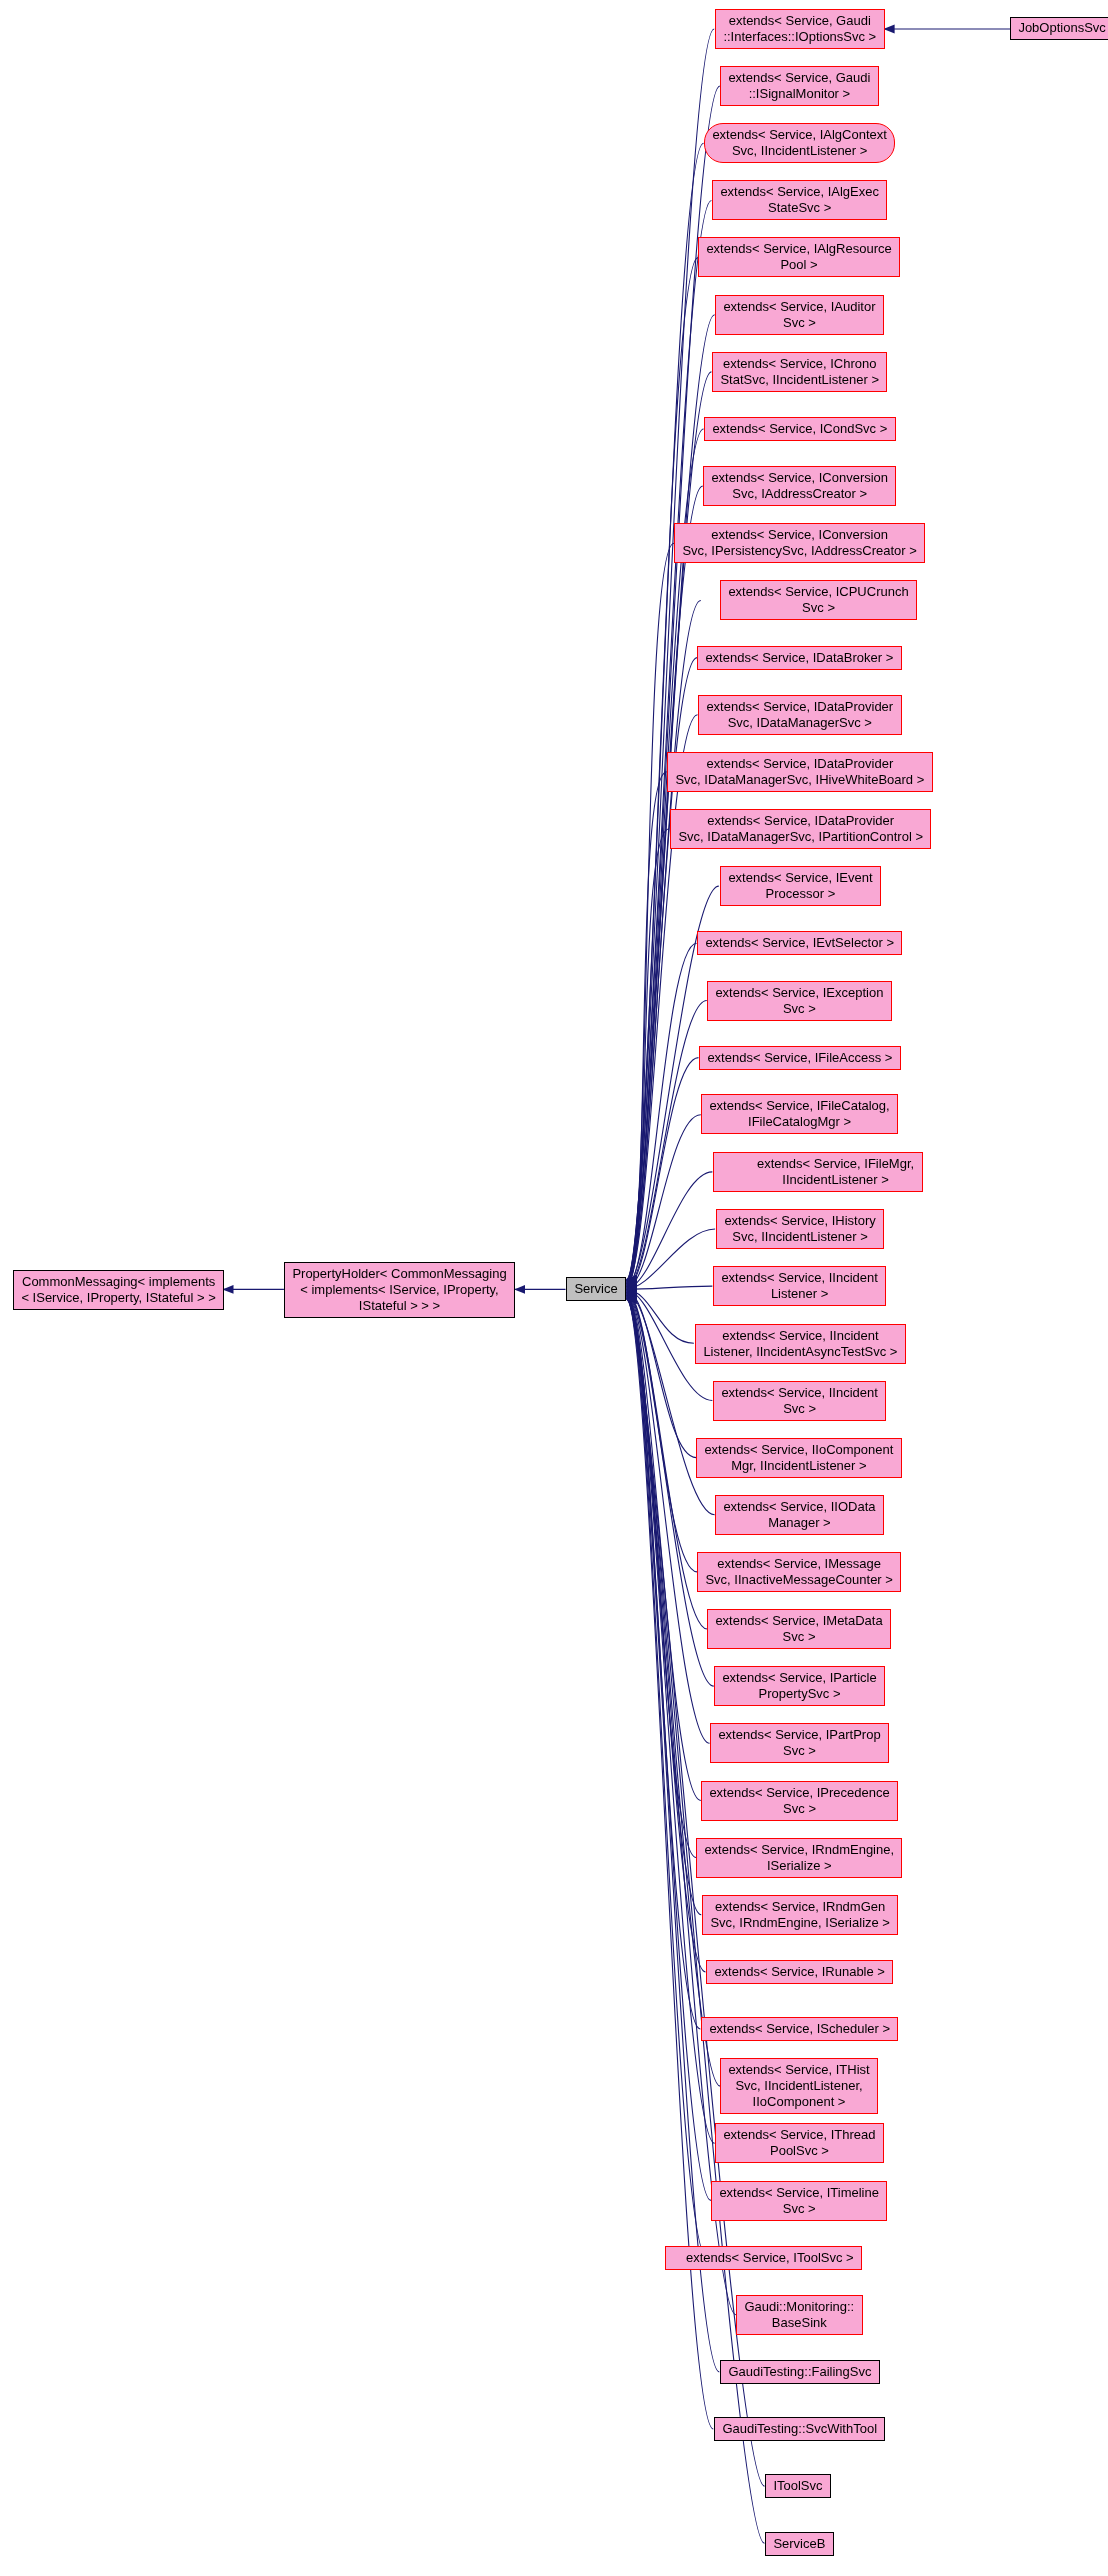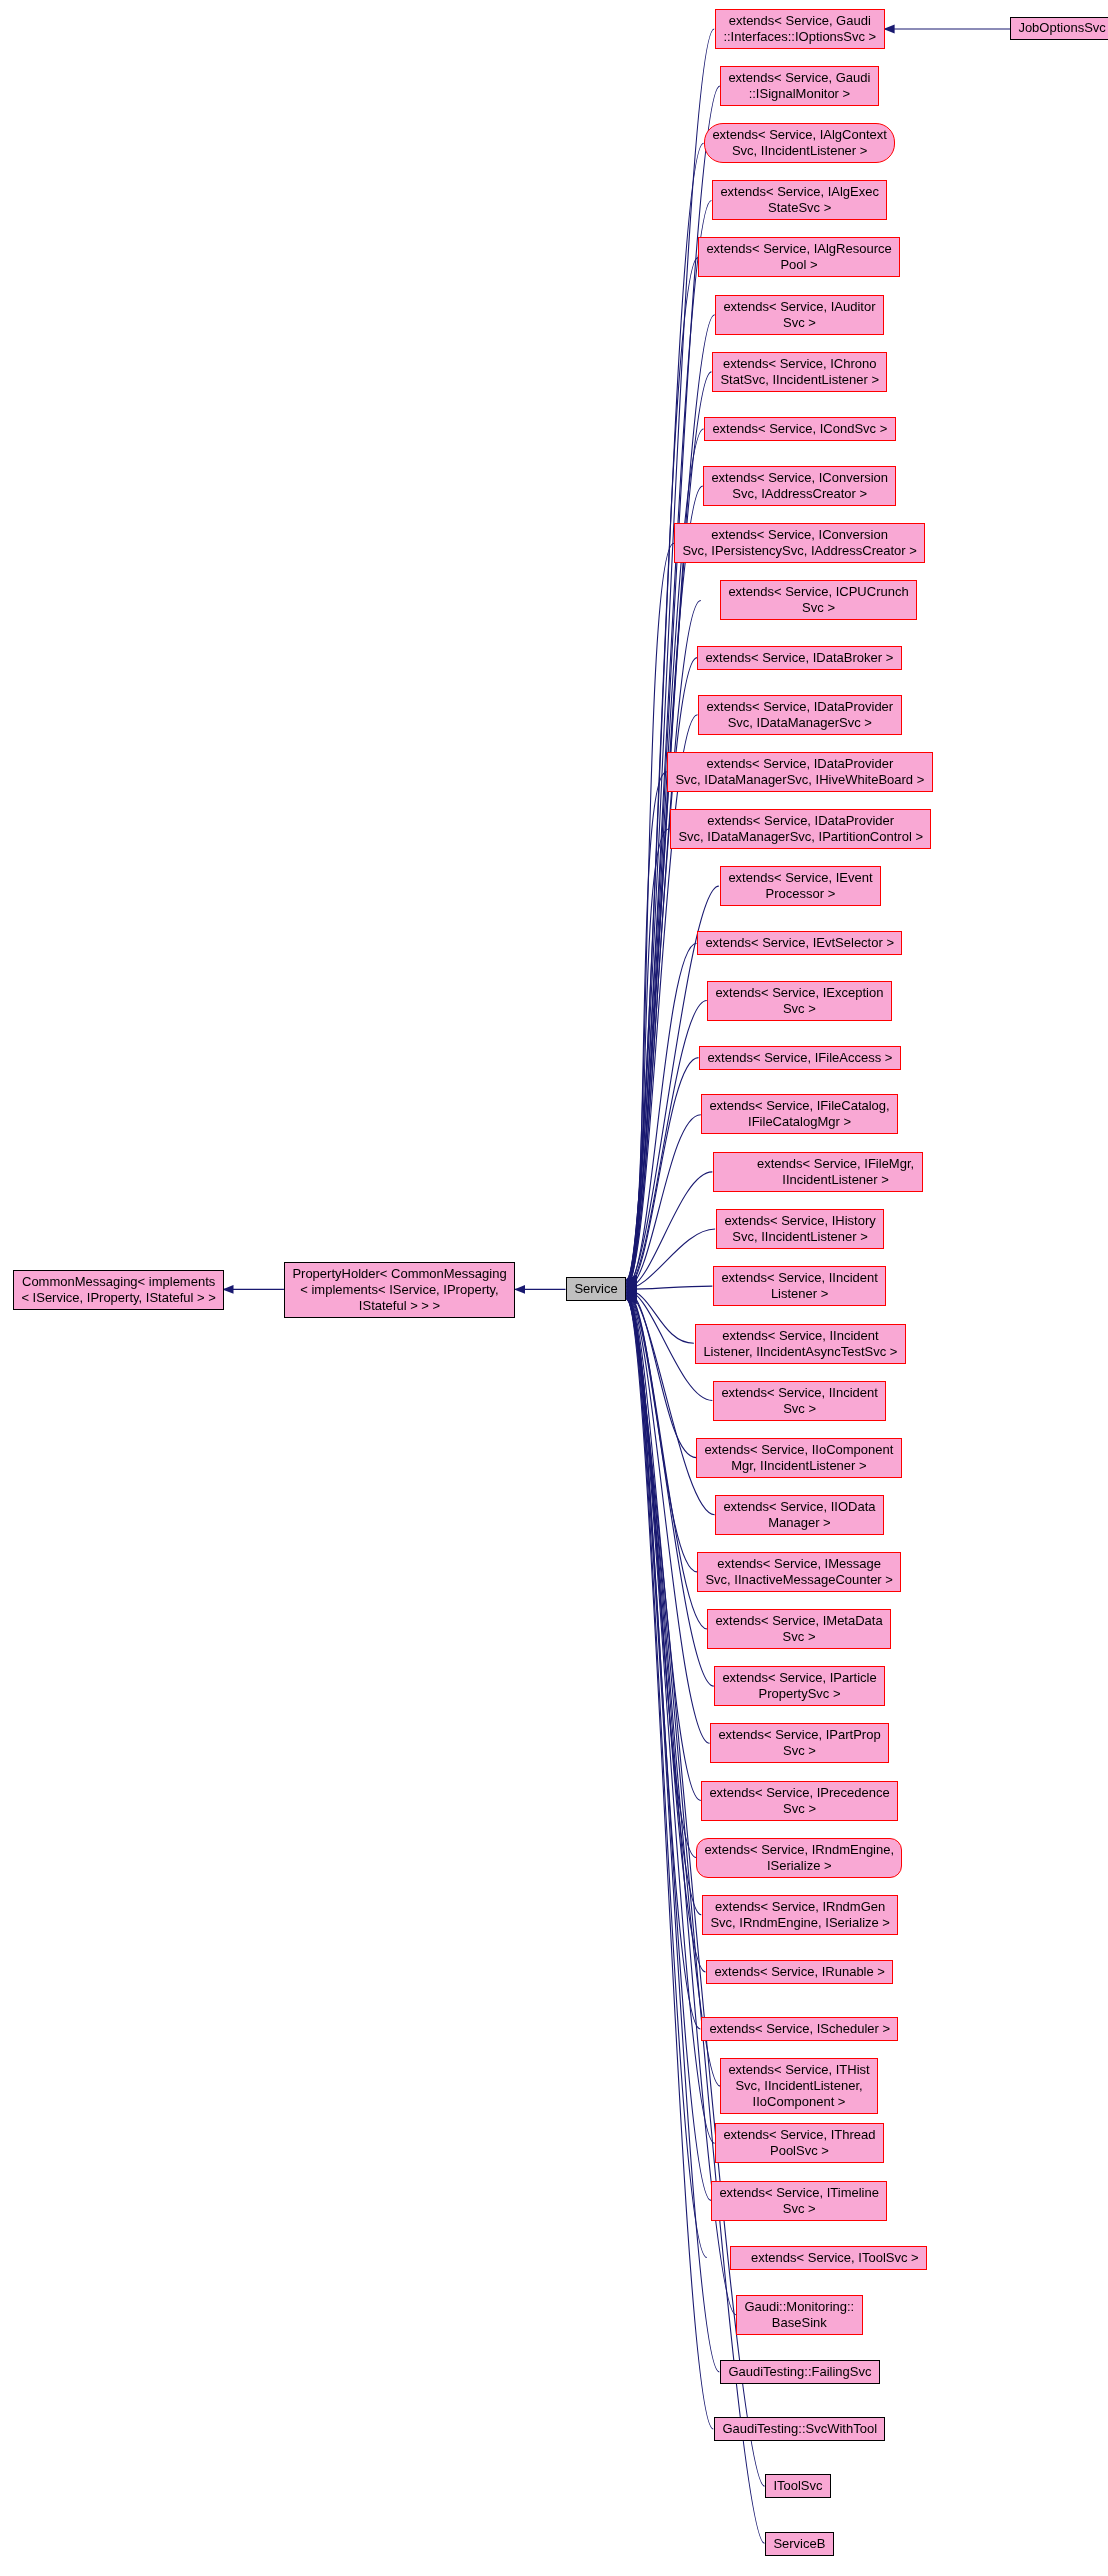--- a/index.html
+++ b/index.html
@@ -152,34 +152,34 @@
     <div class="node red" style="left: 697px; top: 1552px;">extends&lt; Service, IMessage
 Svc, IInactiveMessageCounter &gt;</div>
     <div class="node red" style="left: 707px; top: 1609px;">extends&lt; Service, IMetaData
 Svc &gt;</div>
     <div class="node red" style="left: 714px; top: 1666px;">extends&lt; Service, IParticle
 PropertySvc &gt;</div>
     <div class="node red" style="left: 710px; top: 1723px;">extends&lt; Service, IPartProp
 Svc &gt;</div>
     <div class="node red" style="left: 701px; top: 1781px;">extends&lt; Service, IPrecedence
 Svc &gt;</div>
-    <div class="node red" style="left: 696px; top: 1838px; border-radius: 12px;">extends&lt; Service, IRndmEngine,
+    <div class="node red" style="left: 696px; top: 1838px;">extends&lt; Service, IRndmEngine,
 ISerialize &gt;</div>
     <div class="node red" style="left: 702px; top: 1895px;">extends&lt; Service, IRndmGen
 Svc, IRndmEngine, ISerialize &gt;</div>
     <div class="node red" style="left: 706px; top: 1960px;">extends&lt; Service, IRunable &gt;</div>
     <div class="node red" style="left: 701px; top: 2017px;">extends&lt; Service, IScheduler &gt;</div>
     <div class="node red" style="left: 720px; top: 2058px;">extends&lt; Service, ITHist
 Svc, IIncidentListener,
 IIoComponent &gt;</div>
     <div class="node red" style="left: 715px; top: 2123px;">extends&lt; Service, IThread
 PoolSvc &gt;</div>
     <div class="node red" style="left: 711px; top: 2181px;">extends&lt; Service, ITimeline
 Svc &gt;</div>
-    <div class="node red" style="left: 730px; top: 2246px; padding-left: 20px;">extends&lt; Service, IToolSvc &gt;</div>
+    <div class="node red" style="left: 665px; top: 2246px; padding-left: 20px;">extends&lt; Service, IToolSvc &gt;</div>
     <div class="node red" style="left: 736px; top: 2295px;">Gaudi::Monitoring::
 BaseSink</div>
     <div class="node black" style="left: 720px; top: 2360px;">GaudiTesting::FailingSvc</div>
     <div class="node black" style="left: 714px; top: 2417px;">GaudiTesting::SvcWithTool</div>
     <div class="node black" style="left: 765px; top: 2474px;">IToolSvc</div>
     <div class="node black" style="left: 765px; top: 2532px;">ServiceB</div>
   </div>
 
 
 </body></html>

